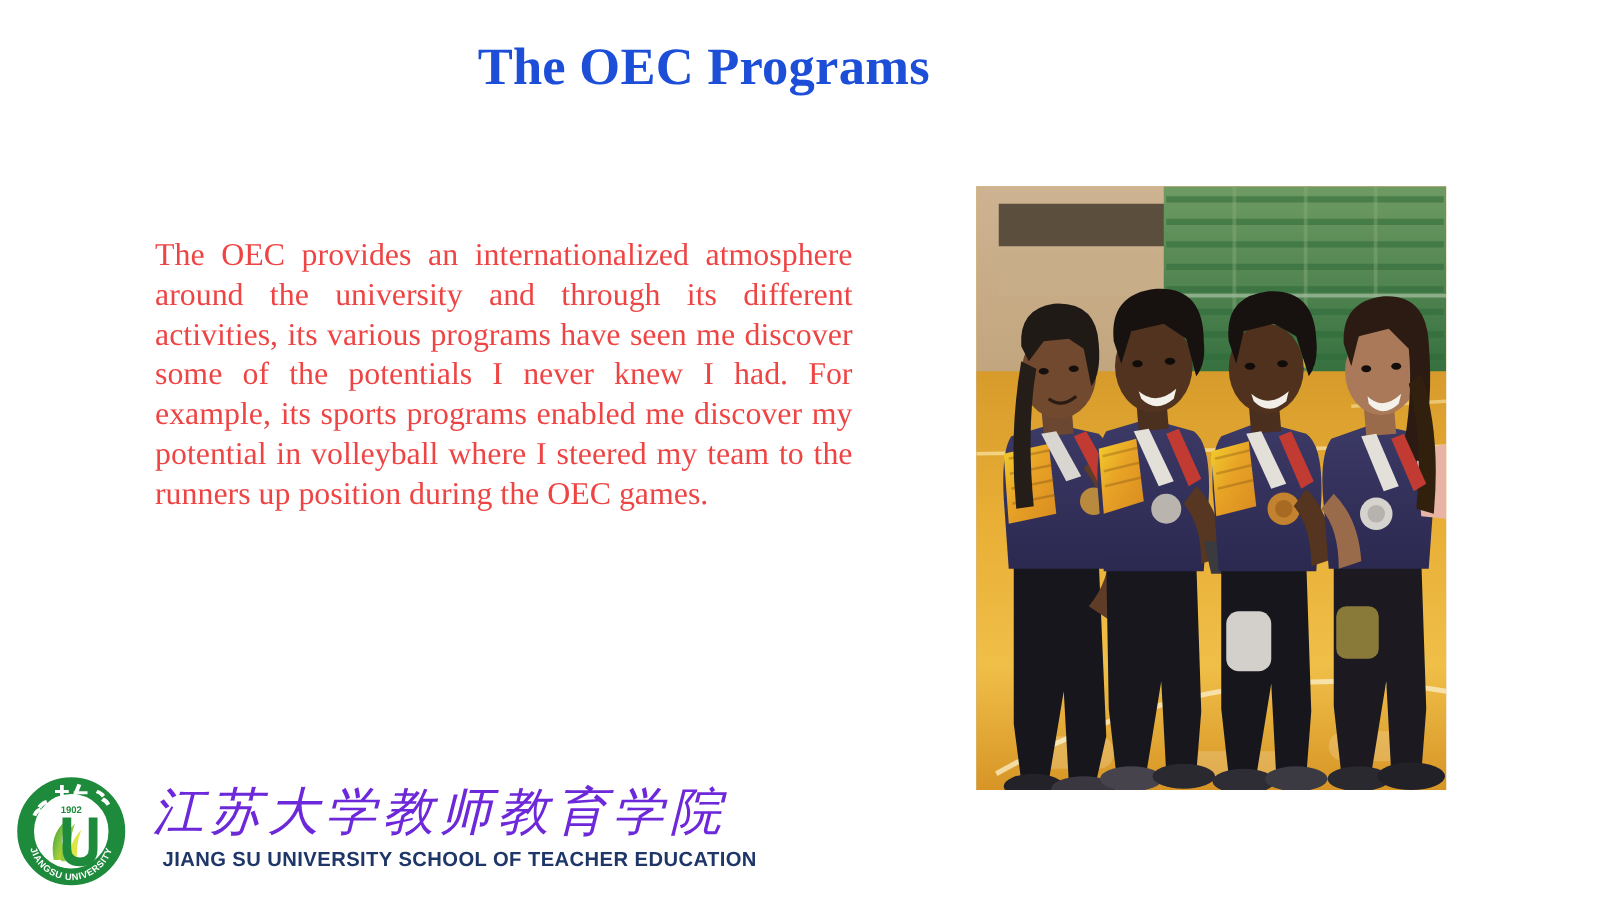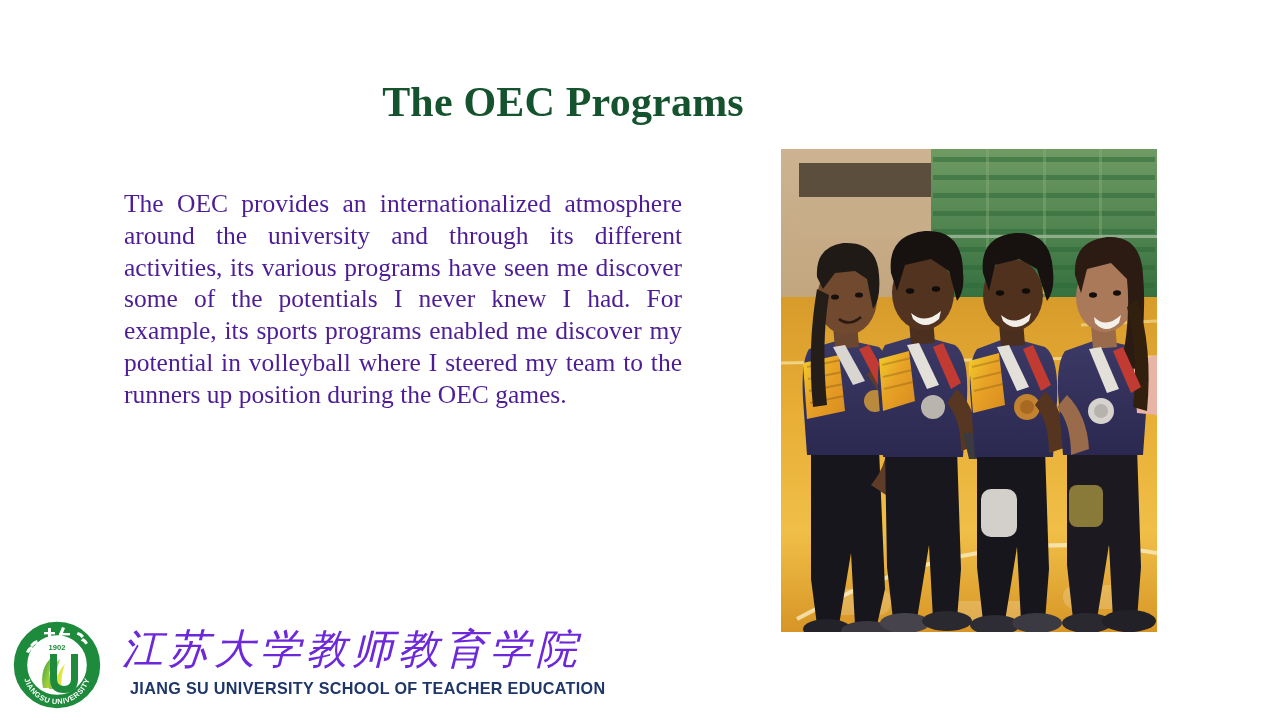--- a/index.html
+++ b/index.html
@@ -27,35 +27,34 @@
     position: absolute;
     left: 0;
     top: 28px;
     width: 1126px;
     text-align: center;
     font-family: "Liberation Serif", serif;
     font-weight: bold;
     font-size: 42px;
     line-height: 52px;
     letter-spacing: 0.2px;
-    color: #14532d;
+    color: #1d4ed8;
     white-space: nowrap;
-    margin-top: 48px;
   }
 
   
   .body-text {
     position: absolute;
     left: 124px;
     top: 188px;
     width: 558px;
     font-family: "Liberation Serif", serif;
     font-size: 25.5px;
     line-height: 31.8px;
-    color: #4c1d95;
+    color: #ef4444;
     text-align: justify;
     text-justify: inter-word;
     -webkit-hyphens: none;
     hyphens: none;
   }
 
   
   .photo {
     position: absolute;
     left: 781px;

